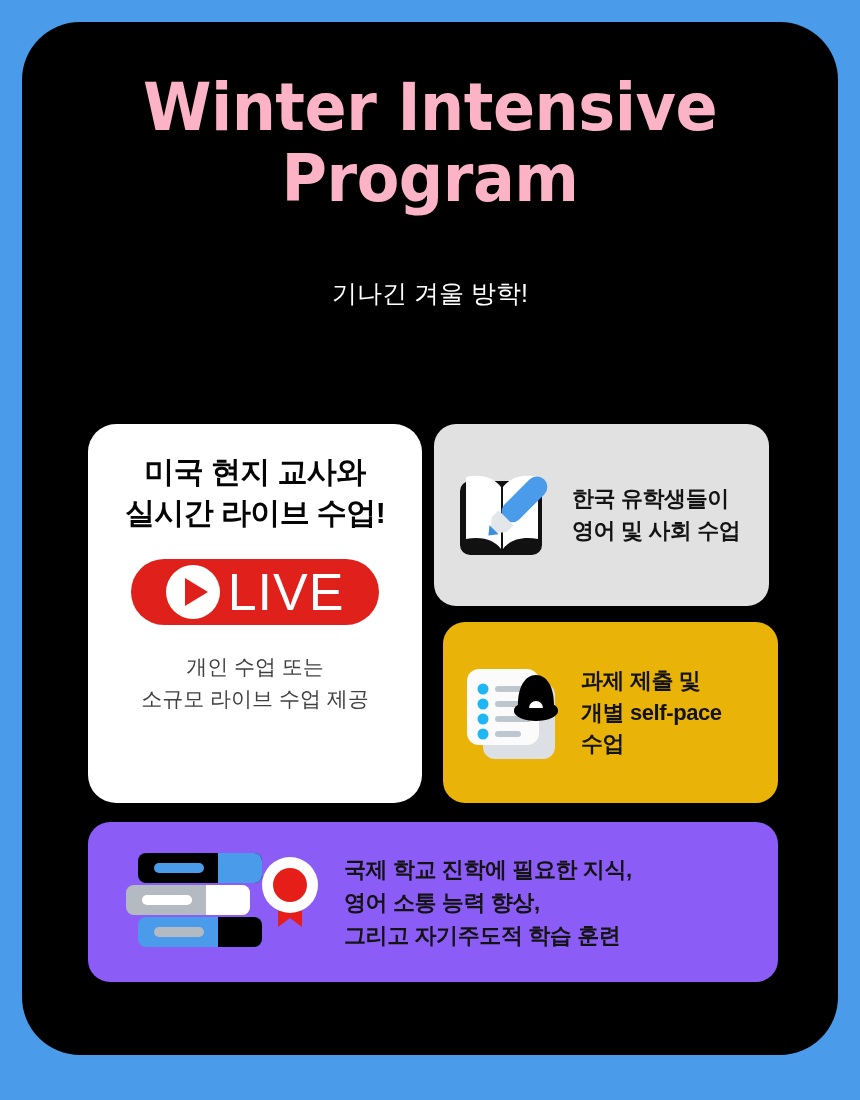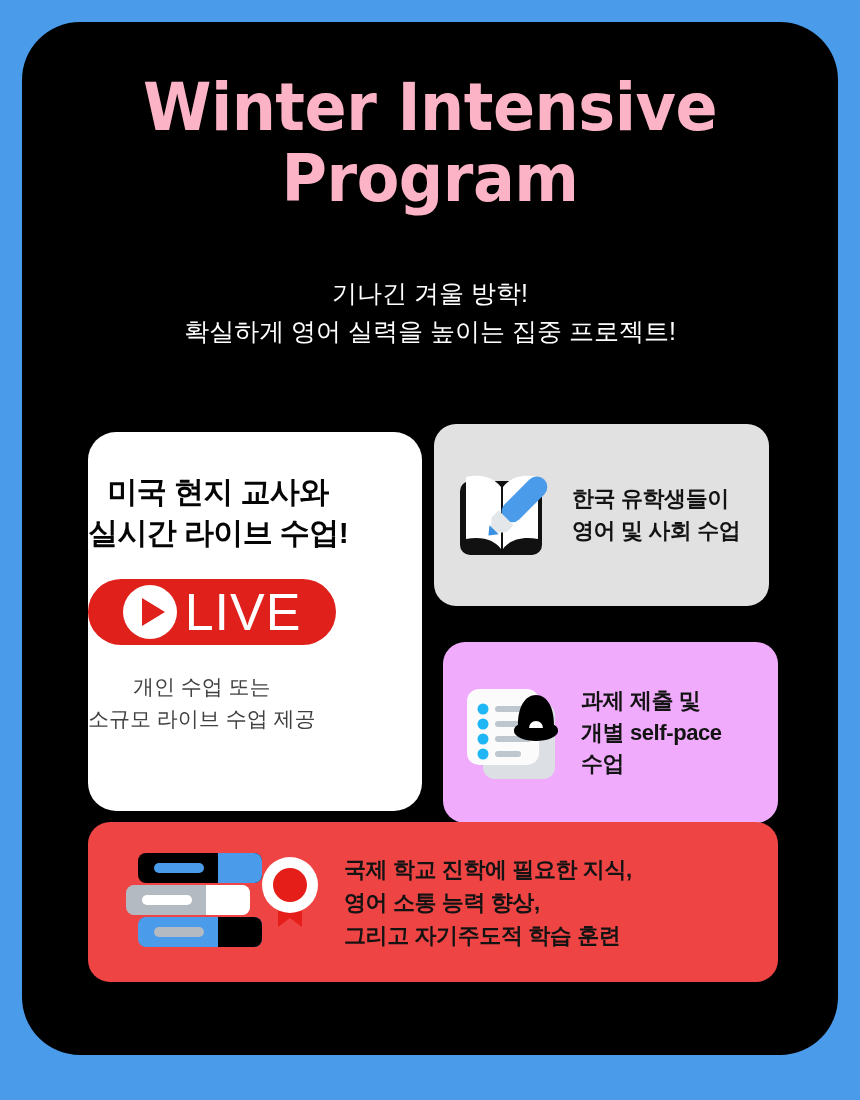--- a/index.html
+++ b/index.html
@@ -50,23 +50,22 @@
 
   
   .card-live {
     position: absolute;
     left: 0; top: 0;
     width: 334px; height: 379px;
     background: #FFFFFF;
     border-radius: 28px;
     display: flex;
     flex-direction: column;
-    align-items: flex-start;
-    padding-top: 40px;
-    margin-top: 8px;
+    align-items: center;
+    padding-top: 28px;
   }
   .card-live .head {
     font-size: 30px; font-weight: 800; color: #050505;
     line-height: 1.35; text-align: center; letter-spacing: -0.6px;
   }
   .live-badge {
     margin-top: 26px;
     width: 248px; height: 66px;
     background: #E0201B;
     border-radius: 39px;
@@ -103,35 +102,35 @@
     width: 335px; height: 182px;
     background: #E1E1E1;
     border-radius: 22px;
     display: flex; align-items: center; padding-left: 18px; gap: 14px;
   }
   
   .card-task {
     position: absolute;
     left: 355px; top: 198px;
     width: 335px; height: 181px;
-    background: #f0abfc;
+    background: #eab308;
     border-radius: 22px;
-    display: flex; align-items: center; padding-left: 14px; gap: 12px; margin-top: 20px;
+    display: flex; align-items: center; padding-left: 14px; gap: 12px;
   }
   .card-book .txt, .card-task .txt {
     font-size: 22px; font-weight: 600; color: #131313; line-height: 1.45;
     letter-spacing: -0.4px;
   }
 
   
   .card-goal {
     position: absolute;
     left: 0; top: 398px;
     width: 690px; height: 160px;
-    background: #ef4444;
+    background: #8b5cf6;
     border-radius: 22px;
     display: flex; align-items: center; padding-left: 34px; gap: 26px;
   }
   .card-goal .txt {
     font-size: 22px; font-weight: 600; color: #131313; line-height: 1.5;
     letter-spacing: -0.4px;
   }
 
   .icon-wrap { flex: 0 0 auto; display: block; }
 </style>
@@ -140,21 +139,20 @@
 
 <div class="panel"></div>
 
 <div class="title">
   <div>Winter Intensive</div>
   <div>Program</div>
 </div>
 
 <div class="subtitle">
   <div>기나긴 겨울 방학!</div>
-  <div>확실하게 영어 실력을 높이는 집중 프로젝트!</div>
 </div>
 
 <div class="cards">
 
   <div class="card-live">
     <div class="head">
       <div>미국 현지 교사와</div>
       <div>실시간 라이브 수업!</div>
     </div>
 

